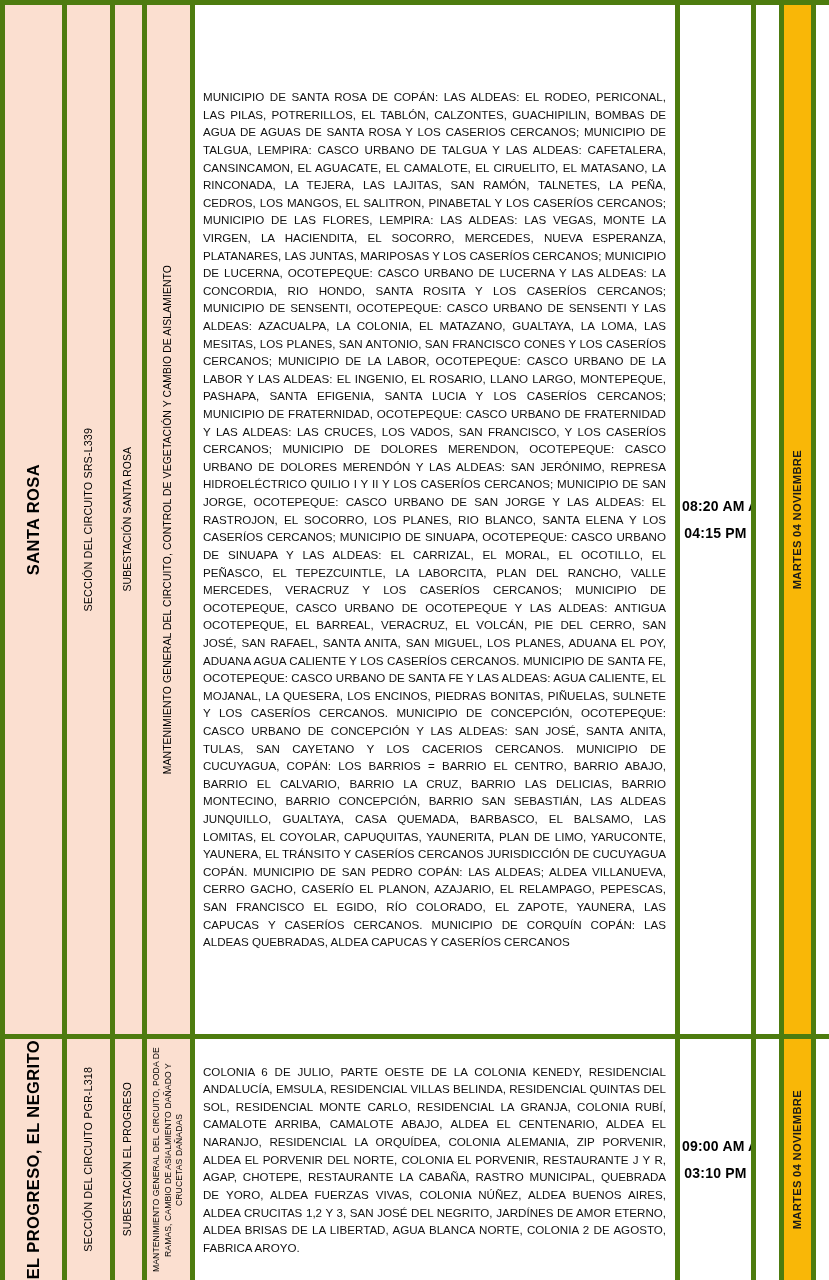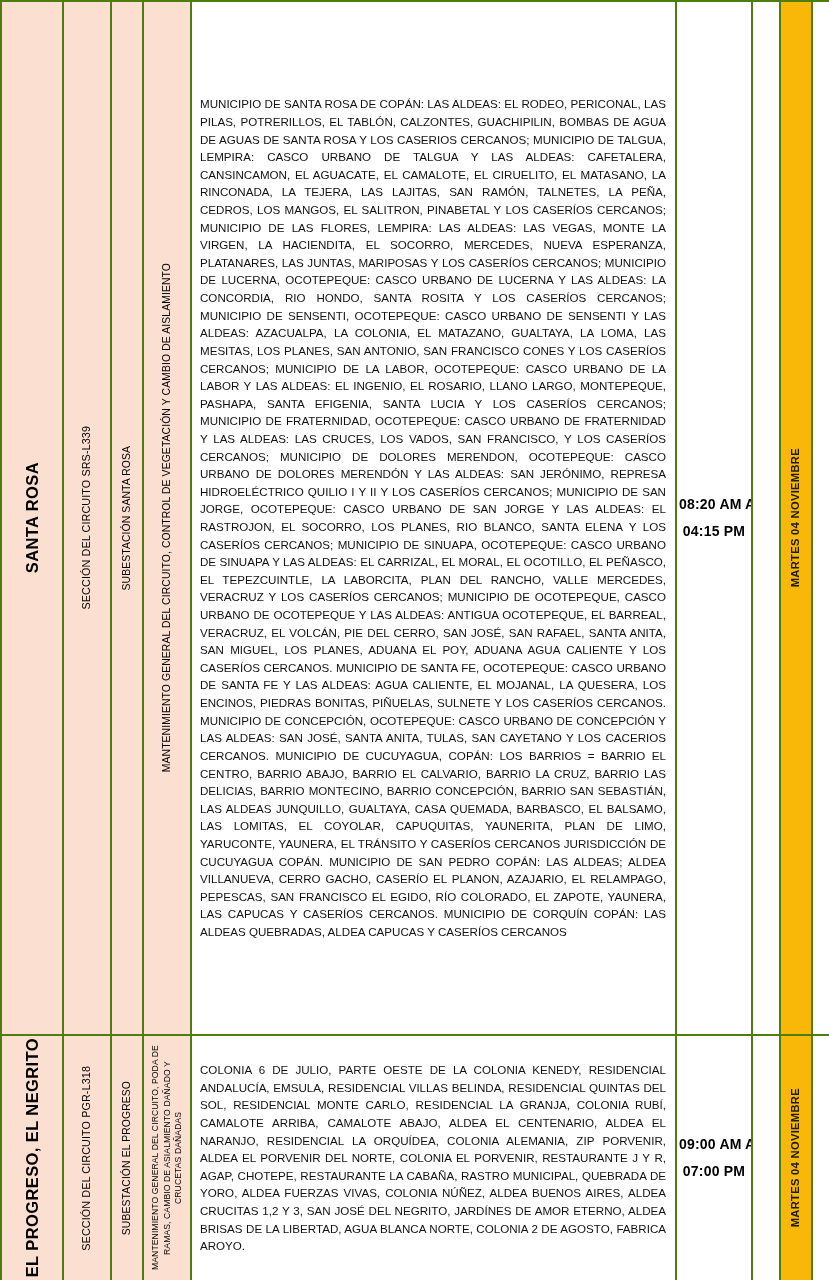--- a/index.html
+++ b/index.html
@@ -22,21 +22,21 @@
   }
 
   table.grid {
     width: 829px;
     height: 1280px;
     border-collapse: collapse;
     table-layout: fixed;
   }
 
   table.grid td {
-    border: 2px solid #4d7c0f;
+    border: 5px solid #4d7c0f;
     padding: 0;
     vertical-align: middle;
     overflow: hidden;
   }
 
   
   col.c-zone      { width: 62px; }
   col.c-section   { width: 48px; }
   col.c-substation{ width: 32px; }
   col.c-work      { width: 48px; }
@@ -202,21 +202,21 @@
           <div class="vwrap">
             <span class="vtext work-text multi" style="max-height:228px;">MANTENIMIENTO GENERAL DEL CIRCUITO, PODA DE RAMAS, CAMBIO DE ASIALMIENTO DAÑADO Y CRUCETAS DAÑADAS</span>
           </div>
         </td>
         <td class="fill-white detail-cell">
           <div class="detail">COLONIA 6 DE JULIO, PARTE OESTE DE LA COLONIA KENEDY, RESIDENCIAL ANDALUCÍA, EMSULA, RESIDENCIAL VILLAS BELINDA, RESIDENCIAL QUINTAS DEL SOL, RESIDENCIAL MONTE CARLO, RESIDENCIAL LA GRANJA, COLONIA RUBÍ, CAMALOTE ARRIBA, CAMALOTE ABAJO, ALDEA EL CENTENARIO, ALDEA EL NARANJO, RESIDENCIAL LA ORQUÍDEA, COLONIA ALEMANIA, ZIP PORVENIR, ALDEA EL PORVENIR DEL NORTE, COLONIA EL PORVENIR, RESTAURANTE J Y R, AGAP, CHOTEPE, RESTAURANTE LA CABAÑA, RASTRO MUNICIPAL, QUEBRADA DE YORO, ALDEA FUERZAS VIVAS, COLONIA NÚÑEZ, ALDEA BUENOS AIRES, ALDEA CRUCITAS 1,2 Y 3, SAN JOSÉ DEL NEGRITO, JARDÍNES DE AMOR ETERNO, ALDEA BRISAS DE LA LIBERTAD, AGUA BLANCA NORTE, COLONIA 2 DE AGOSTO, FABRICA AROYO.</div>
         </td>
         <td class="fill-white">
           <div class="time">
             <span class="ln">09:00 AM A</span>
-            <span class="ln">07:00 PM</span>
+            <span class="ln">03:10 PM</span>
           </div>
         </td>
         <td class="gap-cell"></td>
         <td class="fill-amber">
           <div class="vwrap">
             <span class="vtext date-text">MARTES 04 NOVIEMBRE</span>
           </div>
         </td>
         <td class="tail-cell"></td>
       </tr>

